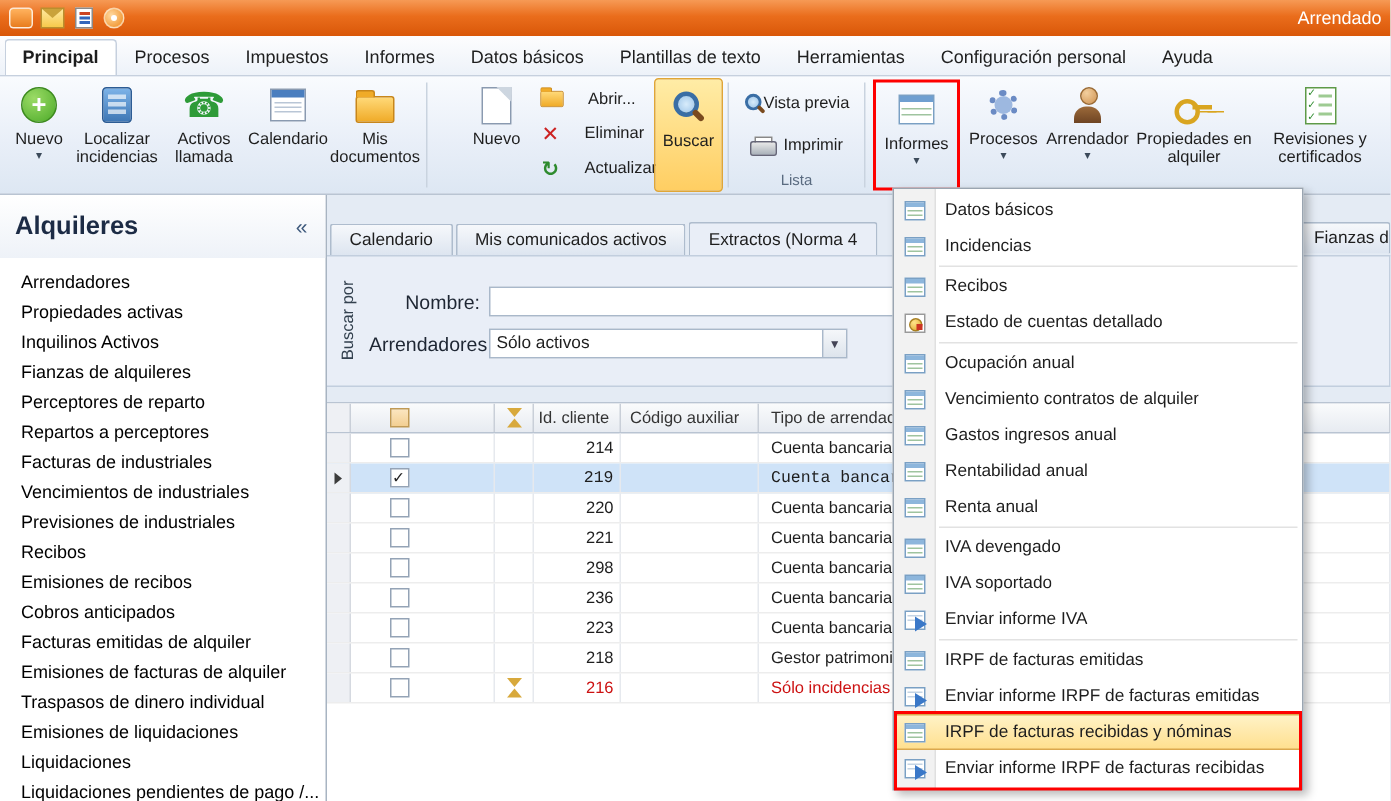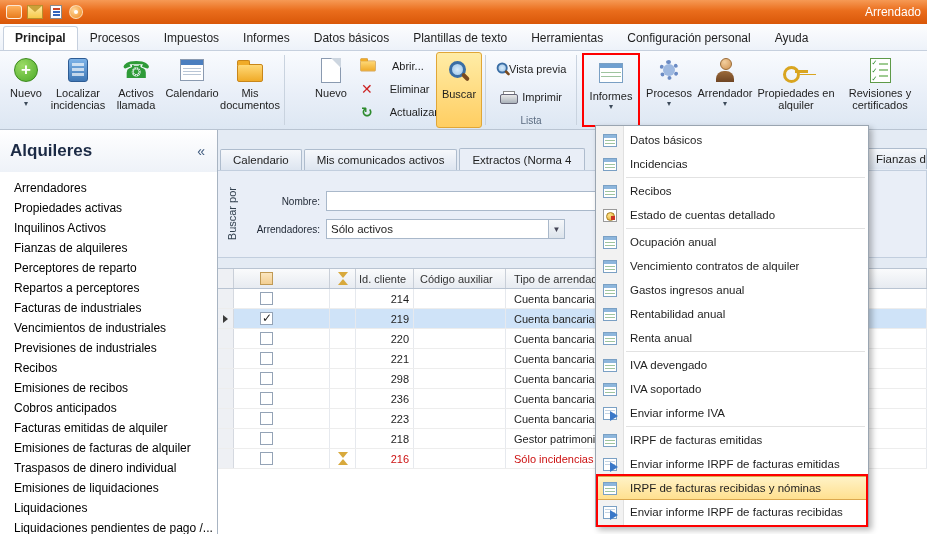--- a/index.html
+++ b/index.html
@@ -100,40 +100,40 @@
   .dtab { height:21px; padding:0 12px; display:flex; align-items:center; font-size:11.5px; background:linear-gradient(#f6f8fb,#dde5f0); border:1px solid #aebccd; border-bottom:none; border-radius:2px 2px 0 0; white-space:nowrap; }
   .dtab.active { background:#e9eef7; height:22px; }
   .dtab.far_right { position:absolute; left:645px; top:0; width:64px; overflow:hidden; padding:0 0 0 12px; }
 
   
   .search-panel { position:absolute; left:0; right:0; top:40px; height:88px; background:#e9eef7; border:1px solid #c2cede; border-left:none; display:flex; }
   .vlabel { width:28px; display:flex; align-items:center; justify-content:center; }
   .vlabel span { writing-mode:vertical-rl; transform:rotate(180deg); font-size:11px; color:#33414f; }
   .fields { padding-top:20px; display:flex; flex-direction:column; gap:8px; }
   .frow { display:flex; align-items:center; }
-  .frow label { width:80px; text-align:right; padding-right:6px; font-size:10px; color:#1e2633; white-space:nowrap; }
+  .frow label { width:80px; text-align:right; padding-right:6px; font-size:13px; color:#1e2633; white-space:nowrap; }
   .tinput { width:392px; height:20px; background:#fff; border:1px solid #a9b8ca; font:inherit; padding:0 4px; }
   .combo { width:239px; height:20px; background:#fff; border:1px solid #a9b8ca; display:flex; align-items:center; }
   .combo .val { flex:1; padding-left:4px; font-size:11.5px; white-space:nowrap; overflow:hidden; }
   .combo .dd { width:16px; height:18px; background:linear-gradient(#f5f7fa,#dde4ec); border-left:1px solid #a9b8ca; font-size:8px; display:flex; align-items:center; justify-content:center; color:#445; }
 
   
   .grid { position:absolute; left:0; right:0; top:138px; bottom:0; background:#fff; border-top:1px solid #b9c4d2; overflow:hidden; }
   .ghead { display:flex; height:20px; background:linear-gradient(#fafbfc,#e7ebf1); border-bottom:1px solid #b9c4d2; font-size:11px; color:#333; }
   .grow { display:flex; height:20px; border-bottom:1px solid #ededed; font-size:11px; }
   .gcell { border-right:1px solid #e6e9ee; display:flex; align-items:center; overflow:hidden; white-space:nowrap; }
   .ghead .gcell { border-right:1px solid #c9cfd8; }
   .c-ind { width:16px; background:#eef0f4; border-right:1px solid #d5d9e0; justify-content:center; }
   .c-cb { width:96px; justify-content:flex-start; padding-left:26px; }
   .c-hg { width:26px; justify-content:center; }
   .c-id { width:58px; justify-content:flex-end; padding-right:4px; }
   .ghead .c-id { justify-content:flex-start; padding-left:3px; padding-right:0; }
   .c-cod { width:92px; padding-left:6px; }
   .c-tipo { flex:1; padding-left:8px; }
-  .grow.selected { background:#cfe3f8; }
+  .grow.selected { background:#cfe3f8;font-family:Liberation Mono, monospace; }
   .grow.selected .c-ind::after { content:''; border-left:5px solid #3c3c3c; border-top:4px solid transparent; border-bottom:4px solid transparent; }
   .grow.alert .c-id, .grow.alert .c-tipo { color:#cc1111; }
   .grow .hg-icon { visibility:hidden; }
   .grow.hourglass .hg-icon { visibility:visible; }
   .cb { width:13px; height:13px; border:1px solid #94a3b6; background:#fff; position:relative; display:inline-block; flex:0 0 auto; }
   .grow.checked .cb::after { content:'✓'; position:absolute; left:1px; top:-2px; font-size:12px; color:#222; }
   .cb.all { background:linear-gradient(#fbe6c0,#f3cf92); border-color:#c09a55; }
   .hg-icon { width:10px; height:13px; position:relative; display:inline-block; }
   .hg-icon::before { content:''; position:absolute; top:0; left:0; border-left:5px solid transparent; border-right:5px solid transparent; border-top:6px solid #d8a93c; }
   .hg-icon::after { content:''; position:absolute; bottom:0; left:0; border-left:5px solid transparent; border-right:5px solid transparent; border-bottom:6px solid #d8a93c; }

